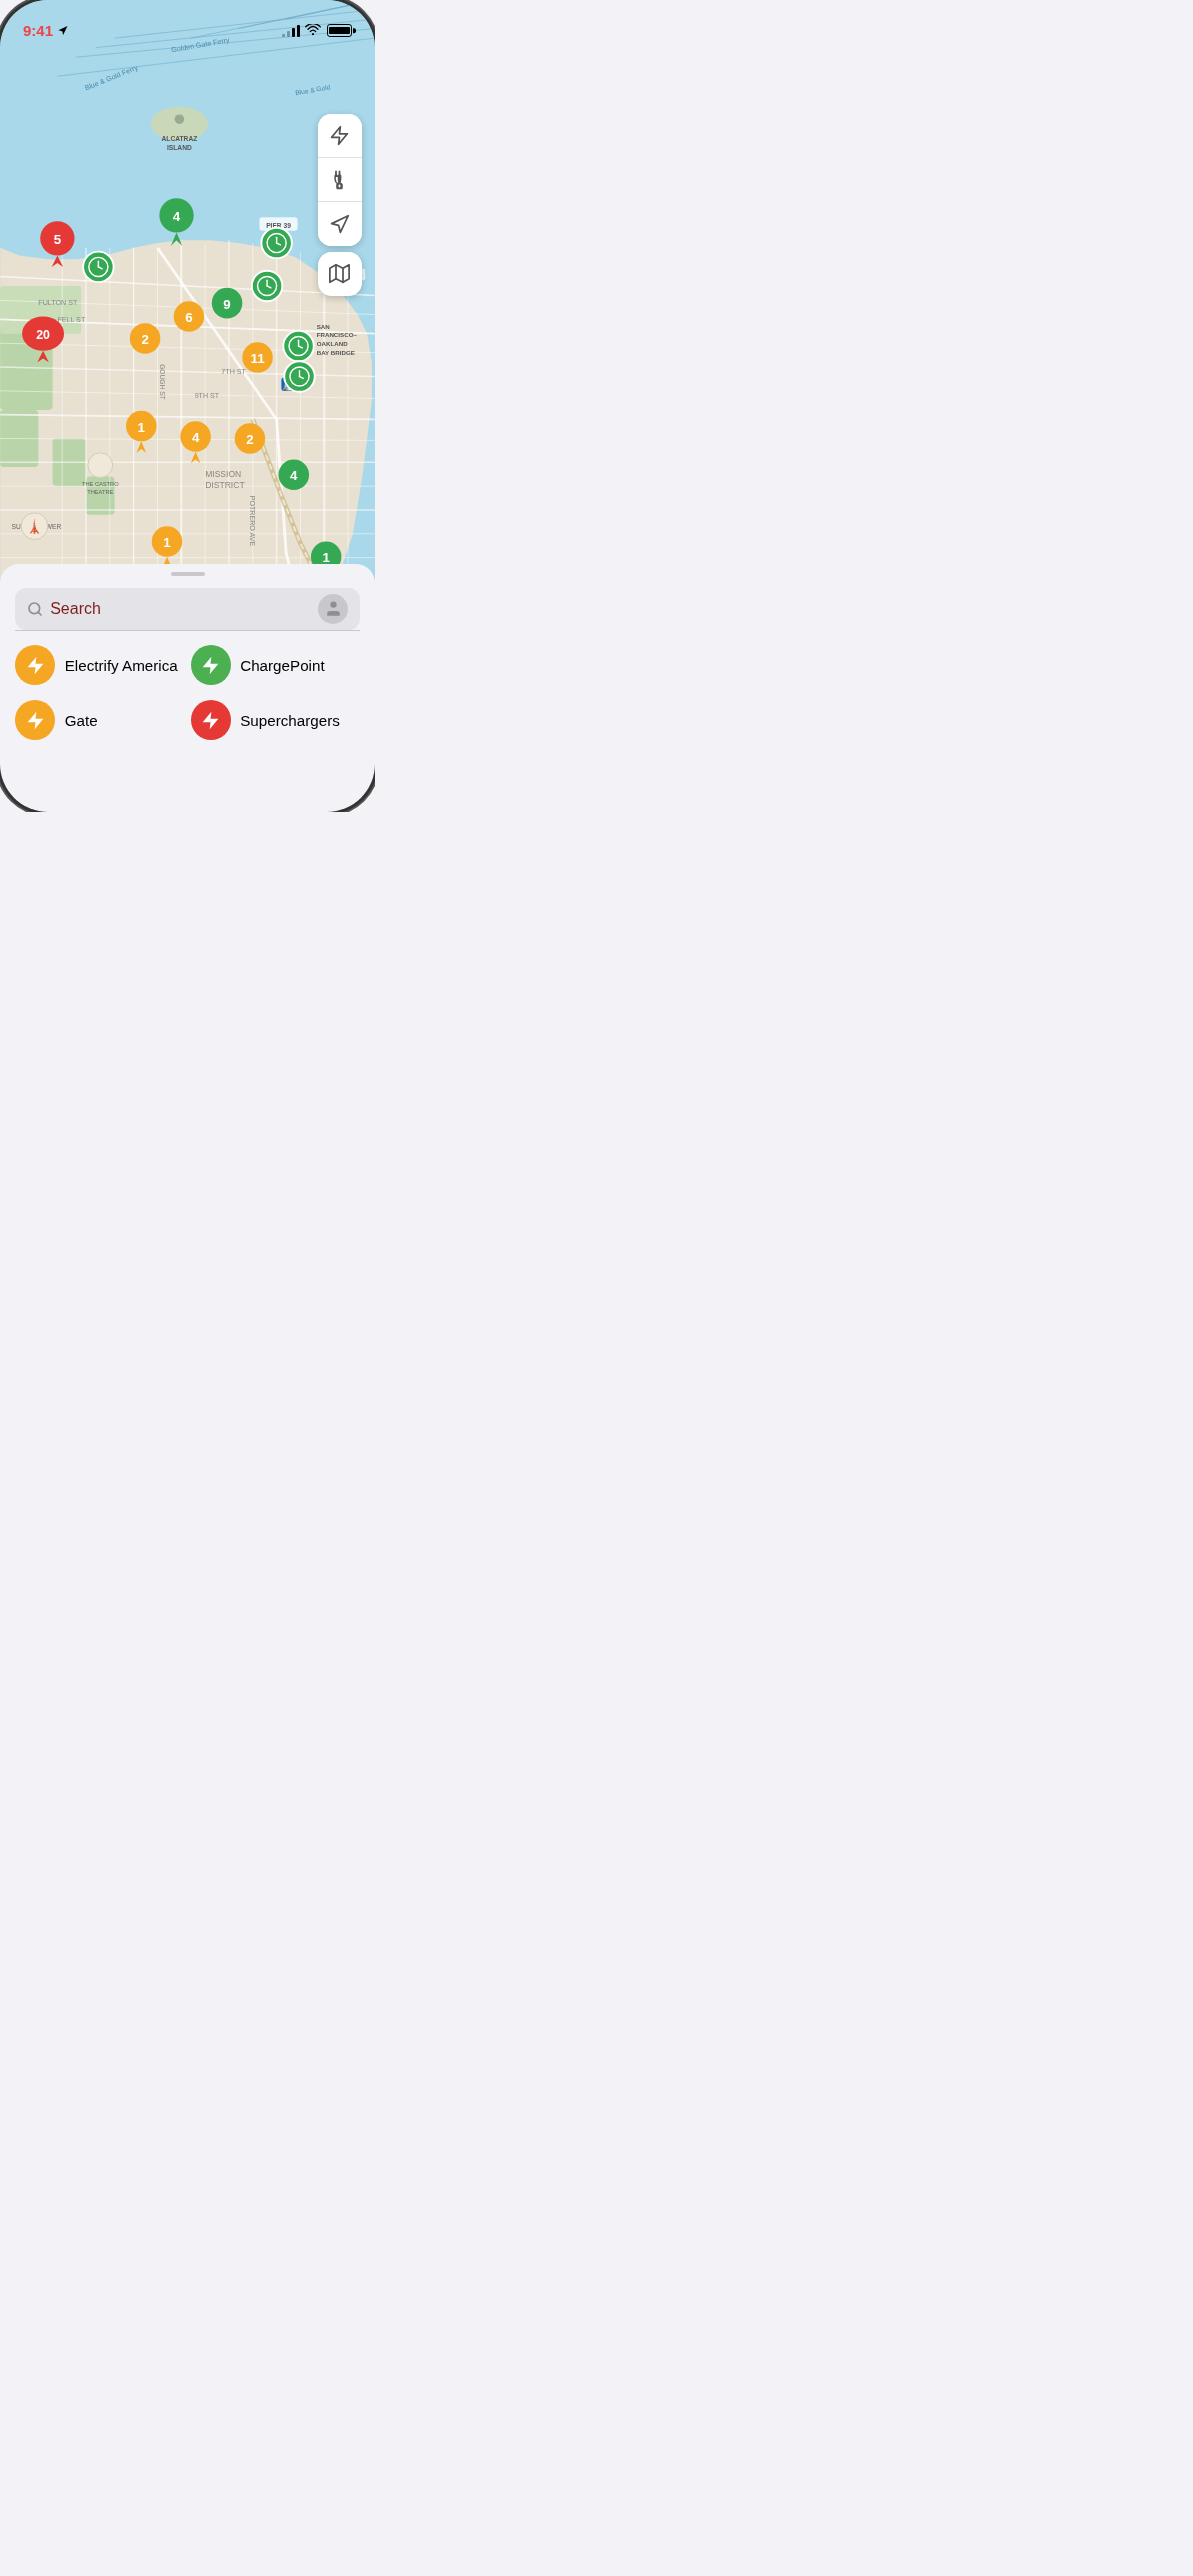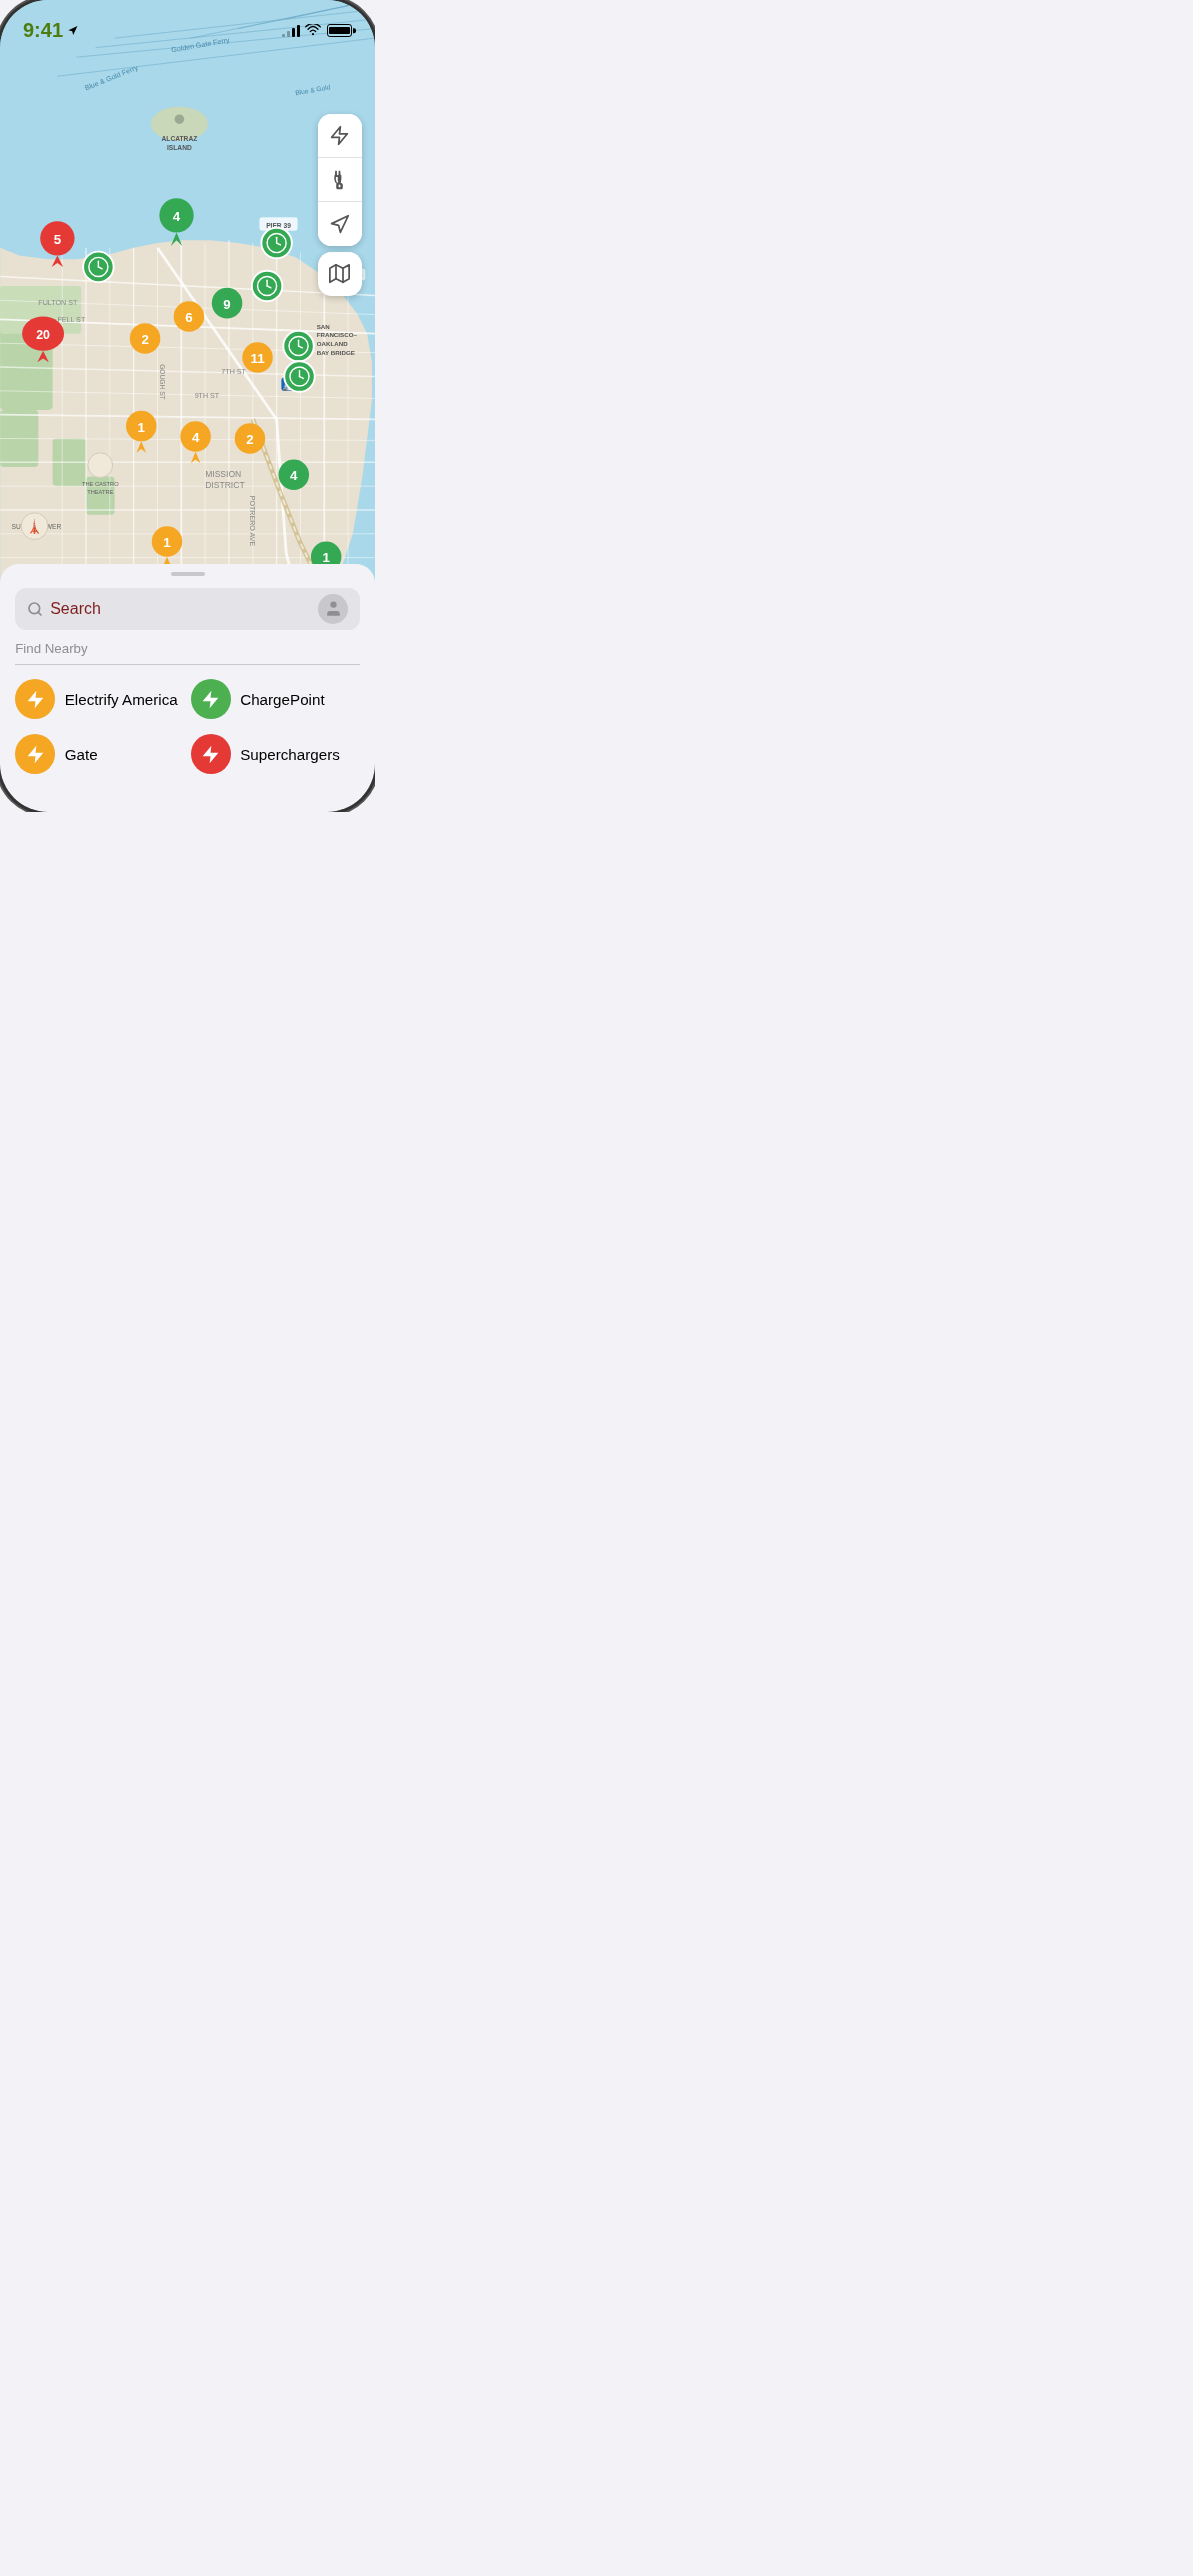--- a/index.html
+++ b/index.html
@@ -32,23 +32,23 @@
       height: 48px;
       z-index: 100;
       display: flex;
       align-items: center;
       justify-content: space-between;
       padding: 13.3px 23px 0;
       background: transparent;
     }
 
     .status-time {
-      font-size: 20px;
+      font-size: 15px;
       font-weight: 600;
-      color: #4d7c0f;
+      color: #ef4444;
       display: flex;
       align-items: center;
       gap: 3.8px;
     }
 
     .status-right {
       display: flex;
       align-items: center;
       gap: 5.7px;
     }
@@ -556,21 +556,20 @@
       </svg>
       <span class="search-input-text">Search</span>
       <div class="user-avatar">
         <svg width="19" height="19" viewBox="0 0 24 24" fill="#8e8e93">
           <path d="M20 21v-2a4 4 0 0 0-4-4H8a4 4 0 0 0-4 4v2"></path>
           <circle cx="12" cy="7" r="4"></circle>
         </svg>
       </div>
     </div>
 
-    <div class="find-nearby">Find Nearby</div>
     <div class="divider"></div>
 
     <div class="network-grid">
 
       <div class="network-item">
         <div class="network-icon" style="background:#f5a623;">
           <svg width="21" height="21" viewBox="0 0 24 24" fill="white">
             <polygon points="13 2 3 14 12 14 11 22 21 10 12 10 13 2"></polygon>
           </svg>
         </div>

